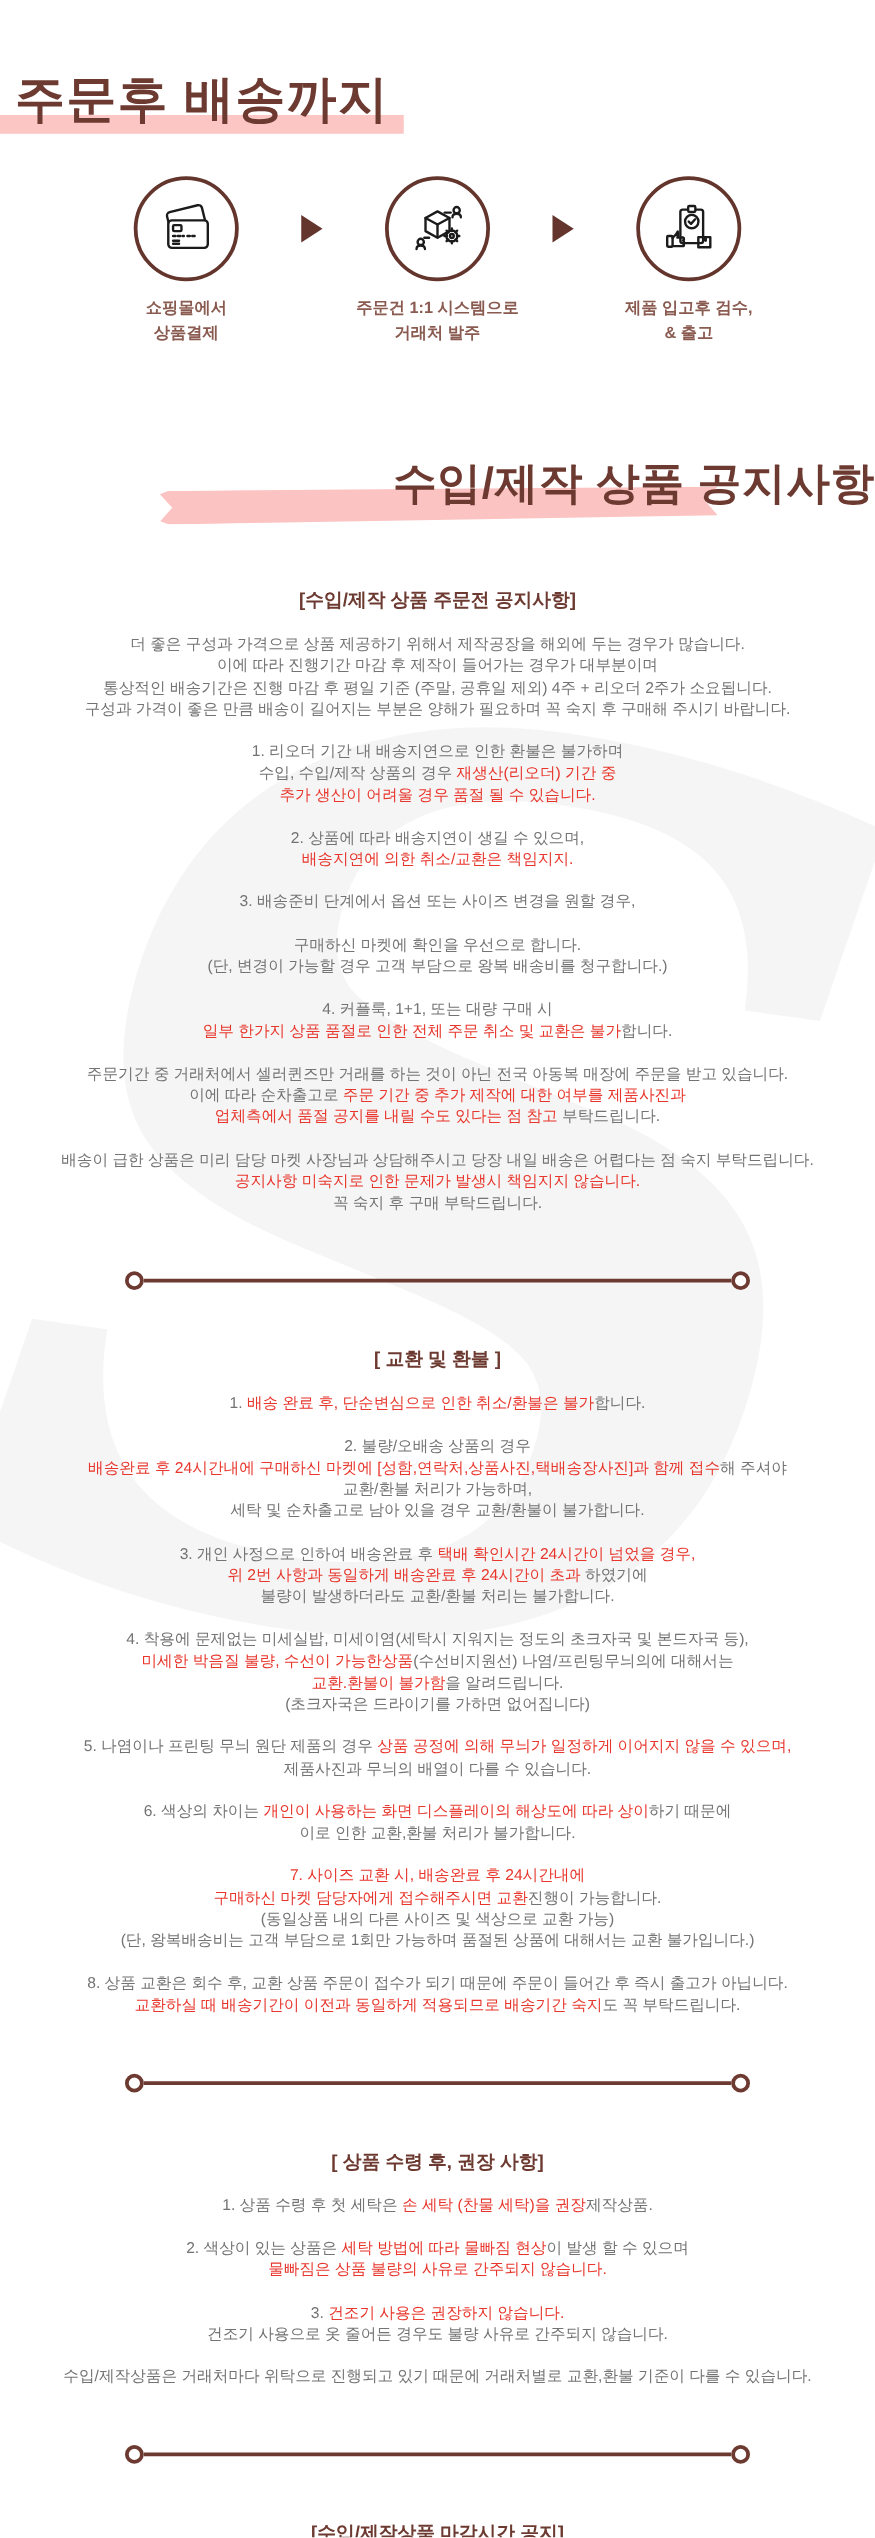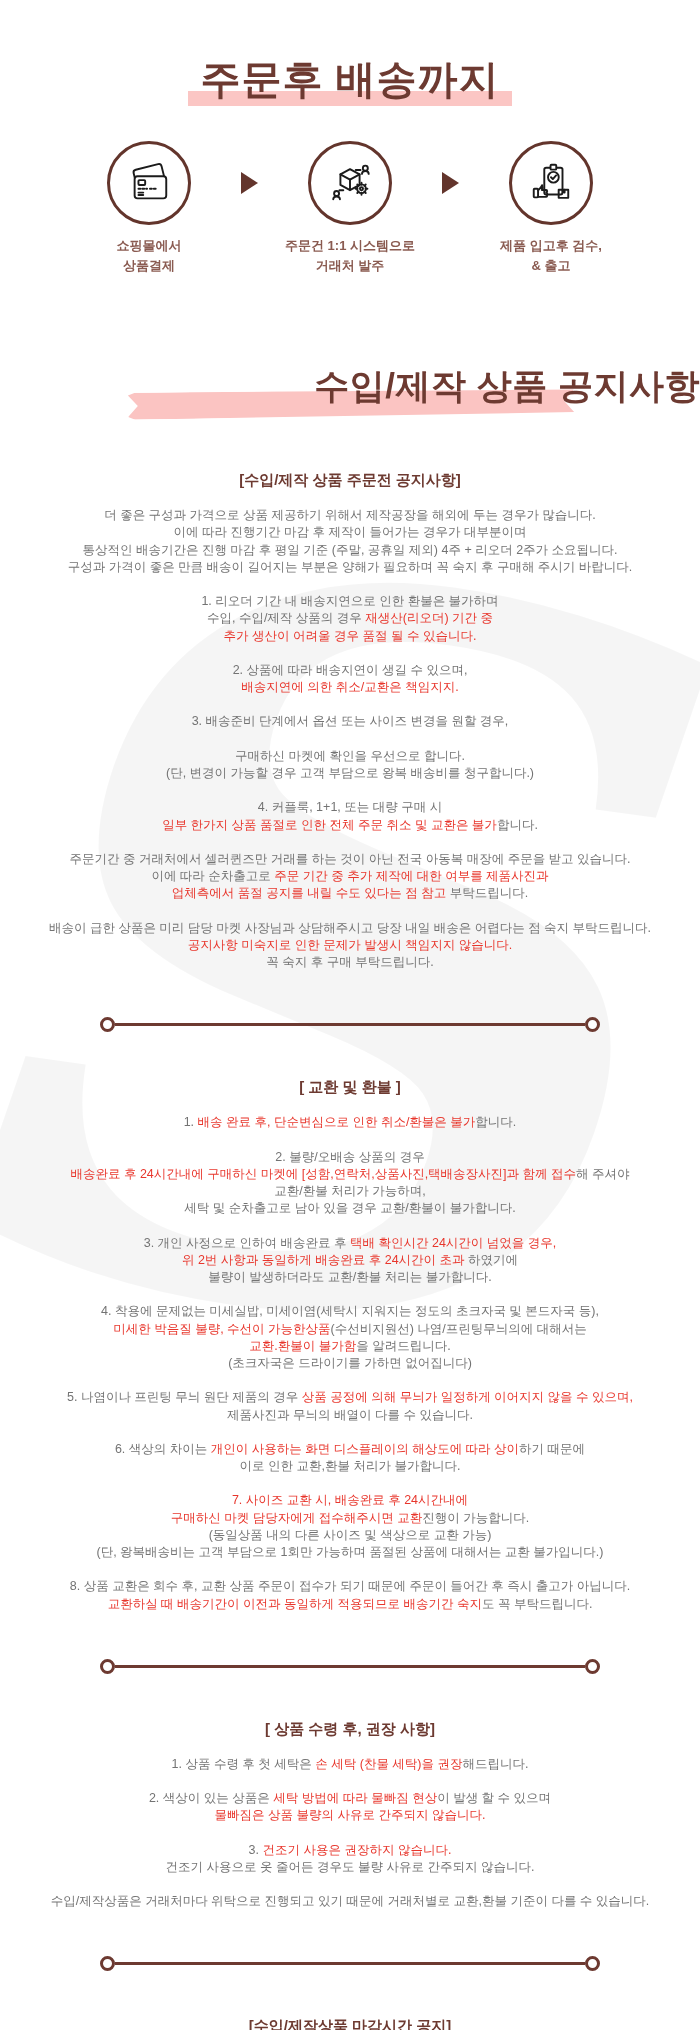--- a/index.html
+++ b/index.html
@@ -7,21 +7,21 @@
   .page { position:relative; width:700px; height:2030px; margin:0 auto; background:#fff; overflow:hidden; }
 
   .watermark {
     position:absolute; top:470px; left:50%; transform:translateX(-50%) rotate(8deg);
     font-family:"DejaVu Serif",serif; font-style:italic; font-weight:bold;
     font-size:980px; line-height:1; color:#000; opacity:0.035;
     pointer-events:none; user-select:none;
   }
 
   
-  .title1 { position:relative; text-align:center; margin:52px 0 0; z-index:1; }
+  .title1 { position:relative; margin:52px 0 0; z-index:1; }
   .title1 .hl {
     font-size:40px; font-weight:800; color:#6d3a31; letter-spacing:1px;
     background:linear-gradient(to top, #fbc6c4 30%, rgba(255,255,255,0) 30%);
     padding:0 12px 5px;
   }
 
   .title2-wrap { position:relative; margin-top:88px; height:64px; text-align:right; z-index:1; }
   .tape {
     position:absolute; left:128px; right:126px; top:27px; height:27px; background:#fbc4c2;
     transform:rotate(-0.7deg);
@@ -159,21 +159,21 @@
     </div>
 
   <div class="divider">
     <span class="ring"></span>
     <span class="line"></span>
     <span class="ring"></span>
   </div>
 
   <h2 class="sec-heading">[ 상품 수령 후, 권장 사항]</h2>
   <div class="blocks">
-      <p class="block"><span class="seg-g">1. 상품 수령 후 첫 세탁은 </span><span class="seg-r">손 세탁 (찬물 세탁)을 권장</span><span class="seg-g">해드립니다.</span></p>
+      <p class="block"><span class="seg-g">1. 상품 수령 후 첫 세탁은 </span><span class="seg-r">손 세탁 (찬물 세탁)을 권장</span><span class="seg-g">제작상품.</span></p>
       <p class="block"><span class="seg-g">2. 색상이 있는 상품은 </span><span class="seg-r">세탁 방법에 따라 물빠짐 현상</span><span class="seg-g">이 발생 할 수 있으며</span><br><span class="seg-r">물빠짐은 상품 불량의 사유로 간주되지 않습니다.</span></p>
       <p class="block"><span class="seg-g">3. </span><span class="seg-r">건조기 사용은 권장하지 않습니다.</span><br><span class="seg-g">건조기 사용으로 옷 줄어든 경우도 불량 사유로 간주되지 않습니다.</span></p>
       <p class="block"><span class="seg-g">수입/제작상품은 거래처마다 위탁으로 진행되고 있기 때문에 거래처별로 교환,환불 기준이 다를 수 있습니다.</span></p>
     </div>
 
   <div class="divider">
     <span class="ring"></span>
     <span class="line"></span>
     <span class="ring"></span>
   </div>

